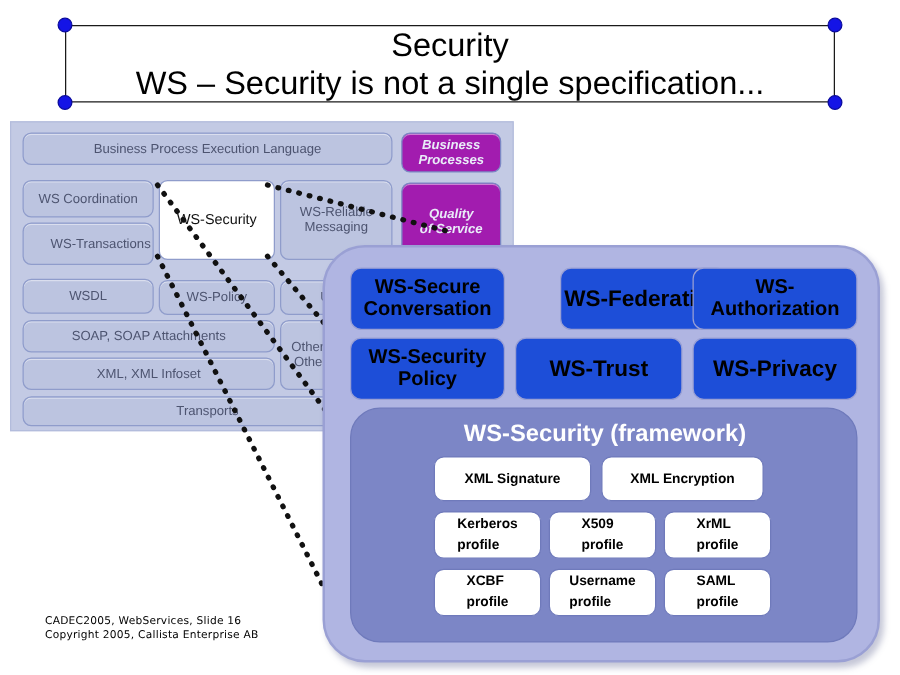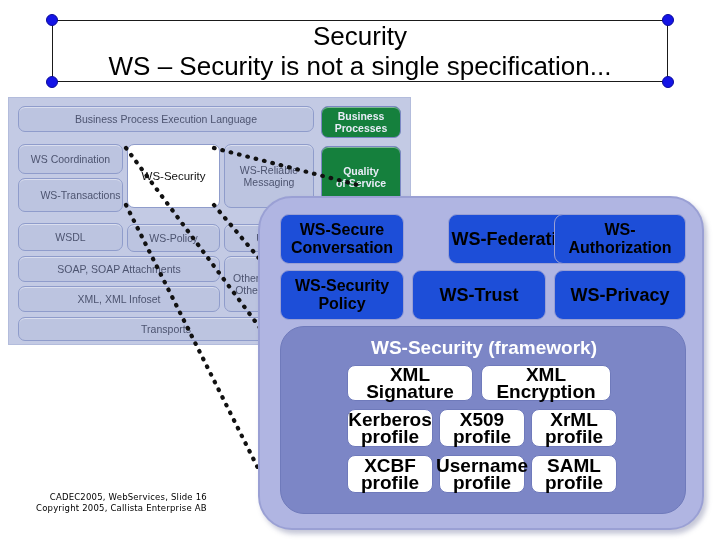--- a/index.html
+++ b/index.html
@@ -37,21 +37,21 @@
     background:#c3cae4;border:1px solid #b3bcdc;box-sizing:border-box;
   }
   .sbox{
     position:absolute;box-sizing:border-box;
     background:#bcc4e0;border:1.5px solid #8f9ccb;border-radius:7px;
     color:#4d5470;font-size:10.5px;line-height:12px;text-align:center;
     display:flex;align-items:center;justify-content:center;
     box-shadow:0 1px 0 rgba(255,255,255,0.45) inset;
   }
   .sbox.dark{
-    background:#15803d;border-color:#7b87c4;color:#e9ecf8;font-weight:bold;
+    background:#a21caf;border-color:#7b87c4;color:#e9ecf8;font-weight:bold;font-style:italic;
   }
   .sbox.hl{
     background:#ffffff;border-color:#8f9ccb;color:#111;font-size:11.5px;
   }
 
   
   #panel{
     position:absolute;left:258px;top:196px;width:446px;height:334px;
     background:#b0b5e2;border:2px solid #9aa0d4;border-radius:34px;
     box-sizing:border-box;
@@ -69,32 +69,32 @@
     background:#7c86c6;border:1.5px solid #6f7abb;border-radius:24px;
     box-sizing:border-box;
   }
   #framework-title{
     position:absolute;left:0;top:10px;width:406px;text-align:center;
     color:#ffffff;font-size:19px;font-weight:bold;line-height:22px;
   }
   .pbox{
     position:absolute;box-sizing:border-box;
     background:#ffffff;border:1.5px solid #6f7abb;border-radius:8px;
-    color:#000;text-align:center;font-size:19px;line-height:17px;font-weight:bold;
+    color:#000;text-align:left;font-size:11px;line-height:17px;font-weight:bold;
     display:flex;align-items:center;justify-content:center;
   }
 
   
   #callout{position:absolute;left:0;top:0;width:720px;height:540px;pointer-events:none;}
 
   
   #footer{
     position:absolute;left:36px;top:492px;color:#000;
     font-size:8.5px;line-height:11px;font-family:"DejaVu Sans", sans-serif;
-    letter-spacing:0.2px;white-space:pre-line;text-align:right;
+    letter-spacing:0.2px;white-space:pre-line;
   }
 </style>
 </head>
 <body>
 
 <div id="slide">
 
   <div id="stack">
 
     <div class="sbox" style="left:9px;top:8px;width:296px;height:26px;">Business Process Execution Language</div>

